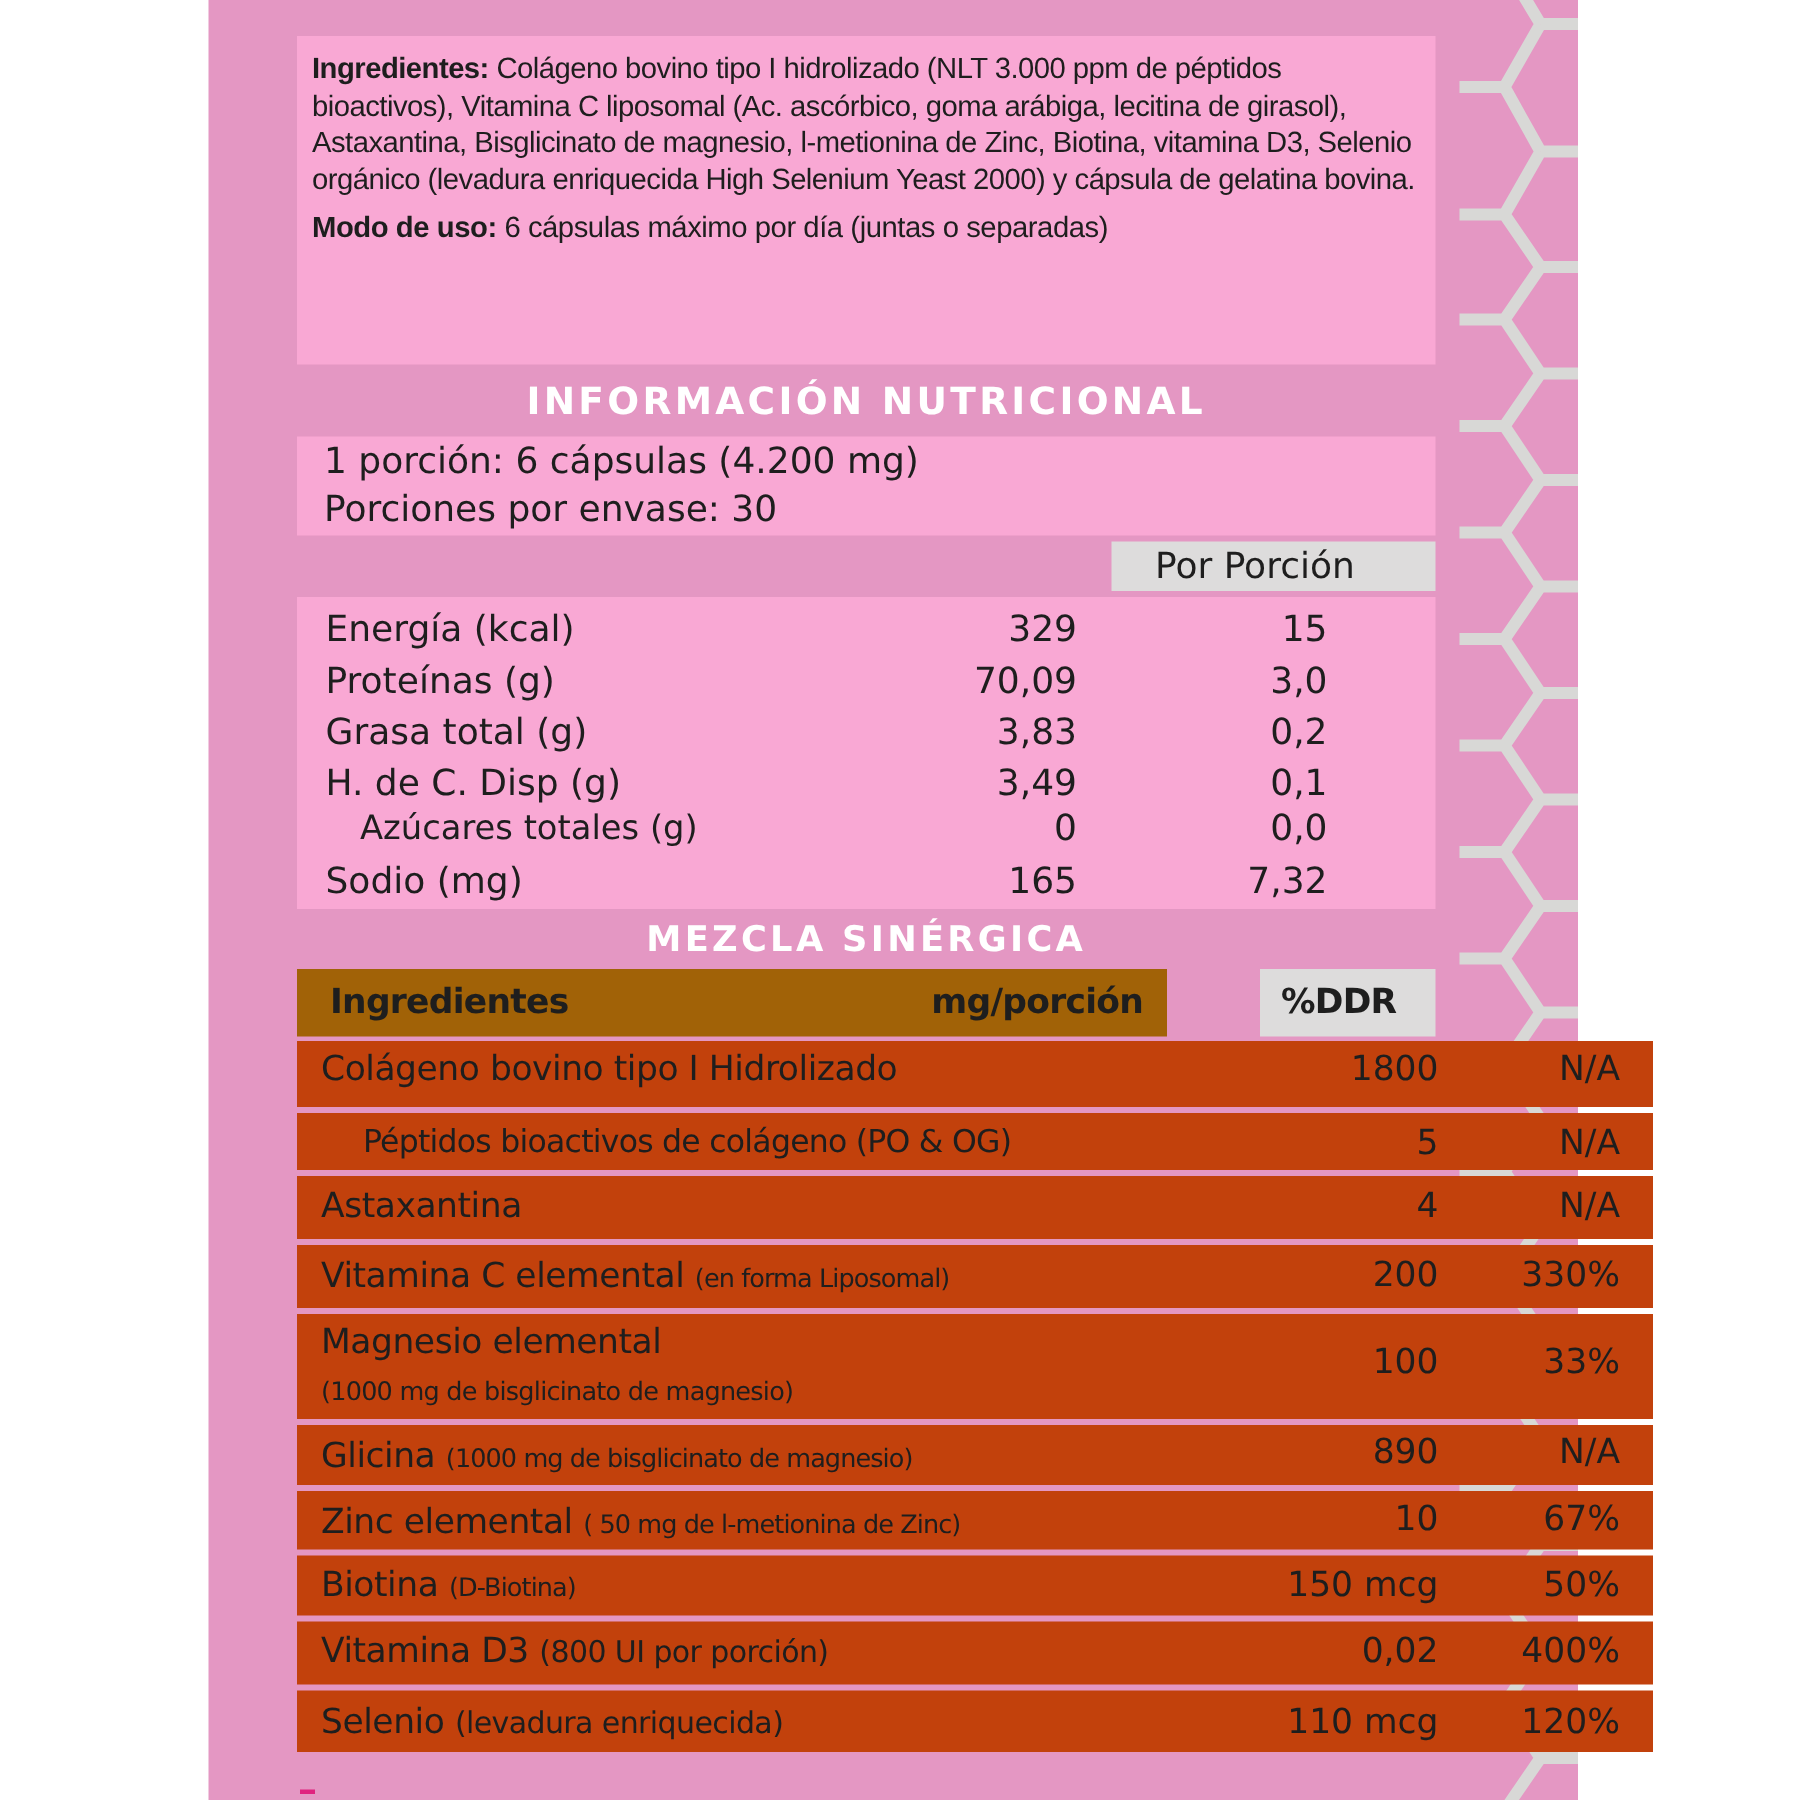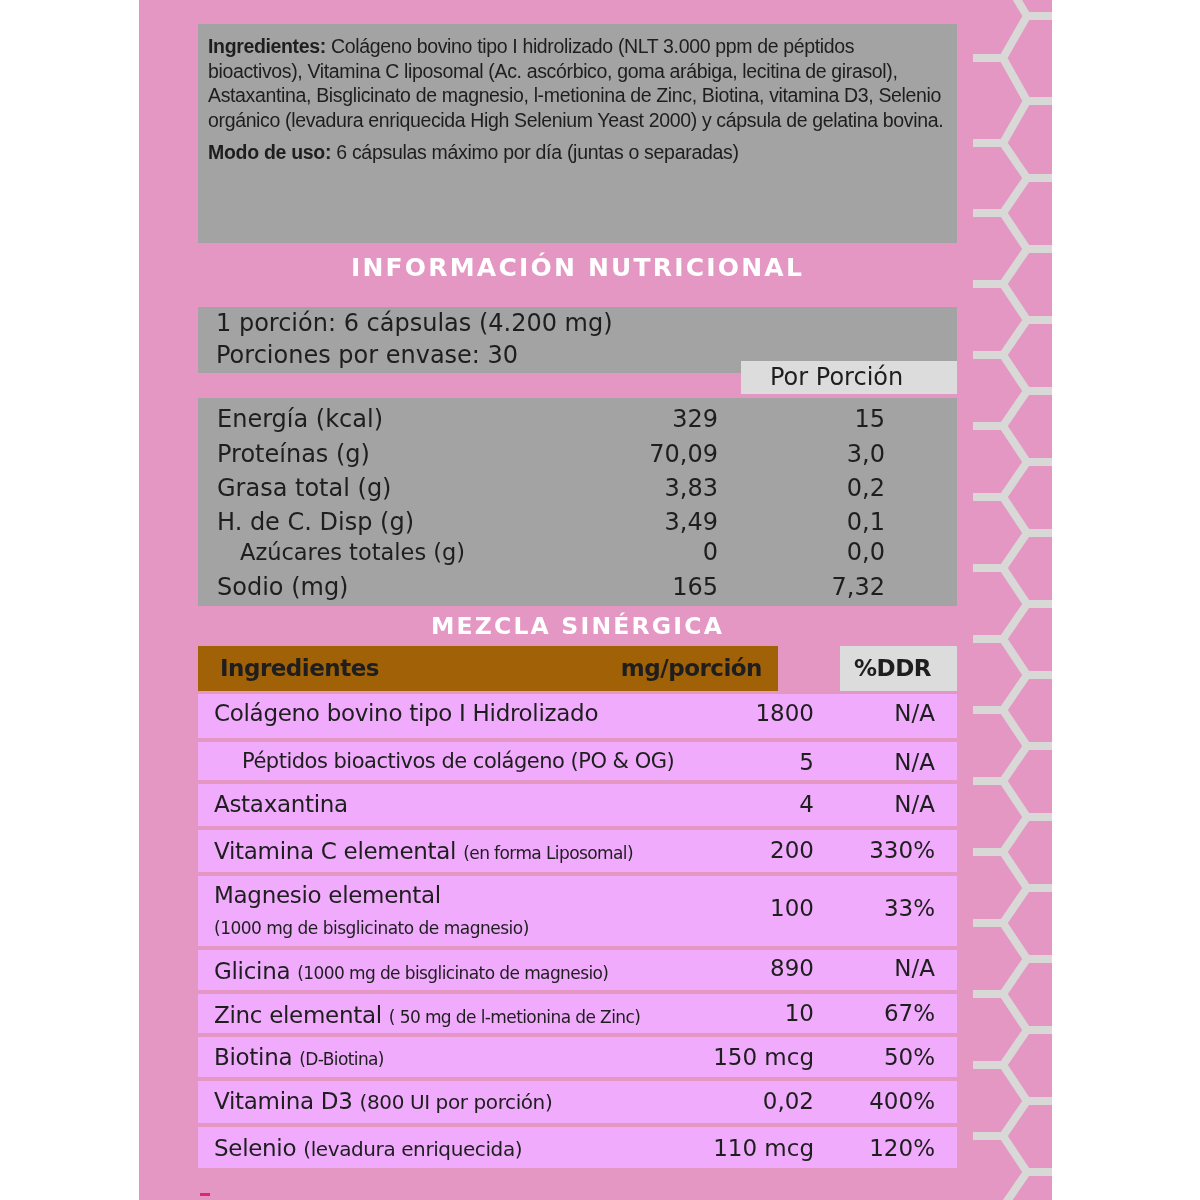--- a/index.html
+++ b/index.html
@@ -1,37 +1,37 @@
 <!DOCTYPE html>
 <html><head>
 <meta charset="utf-8">
 <style>
   html, body { margin:0; padding:0; }
   body { width:1200px; height:1200px; background:#ffffff; position:relative; overflow:hidden; font-family:"DejaVu Sans", sans-serif; color:#1e1e1e; }
   .panel { position:absolute; left:139px; top:0; width:913px; height:1200px; background:#e497c3; overflow:hidden; }
   .hex { position:absolute; left:965px; top:0; width:87px; height:1200px; }
-  .box { position:absolute; left:198px; width:759px; background:#a3a3a3; box-sizing:border-box; }
+  .box { position:absolute; left:198px; width:759px; background:#f9a8d4; box-sizing:border-box; }
   .ingr { top:24px; height:219px; padding:10px 10px 0 10px; font-size:19.5px; line-height:24.6px; letter-spacing:-0.35px; font-family:"Liberation Sans", sans-serif; }
   .ingr b { font-weight:bold; }
   .ingr .uso { margin-top:8px; letter-spacing:-0.3px; }
   .band { position:absolute; left:198px; width:759px; text-align:center; color:#ffffff; font-weight:bold; letter-spacing:2.2px; font-family:"DejaVu Sans", sans-serif; }
   .band1 { top:248px; height:40px; line-height:40px; font-size:25px; }
   .band2 { top:606px; height:40px; line-height:40px; font-size:23.5px; }
-  .serv { top:291px; height:66px; padding:0 0 0 18px; font-size:24px; line-height:32px; font-family:"DejaVu Sans", sans-serif;margin-top:16px; }
+  .serv { top:291px; height:66px; padding:0 0 0 18px; font-size:24px; line-height:32px; font-family:"DejaVu Sans", sans-serif; }
   .colhdr { position:absolute; top:361px; height:33px; left:198px; width:759px; }
   .colhdr .c1 { position:absolute; left:0; width:539px; height:33px; background:#dddcdc; }
   .colhdr .c2 { position:absolute; left:543px; width:216px; height:33px; background:#dddcdc; }
   .colhdr span { position:absolute; font-size:24px; line-height:33px; font-family:"DejaVu Sans", sans-serif; }
   .nutr { top:398px; height:208px; font-family:"DejaVu Sans", sans-serif; }
   .nrow { position:absolute; left:0; width:759px; height:34px; font-size:24px; line-height:34px; }
   .nrow .lbl { position:absolute; left:19px; }
   .nrow .lbl.ind { left:42px; font-size:22.5px; }
   .nrow .v1 { position:absolute; right:239px; }
   .nrow .v2 { position:absolute; right:72px; }
-  .mrow { position:absolute; left:198px; width:759px; background:#f0abfc; font-family:"DejaVu Sans", sans-serif; }
+  .mrow { position:absolute; left:198px; width:904px; background:#c2410c; font-family:"DejaVu Sans", sans-serif; }
   .mrow .name { position:absolute; left:16px; font-size:23px; white-space:nowrap; letter-spacing:-0.3px; }
   .mrow .name small { font-size:17px; letter-spacing:-0.6px; }
   .mrow .mg { position:absolute; right:143px; font-size:23px; white-space:nowrap; }
   .mrow .ddr { position:absolute; right:22px; font-size:23px; }
   .mhdr { position:absolute; top:646px; left:198px; height:45px; width:759px; font-weight:bold; font-family:"DejaVu Sans", sans-serif; }
   .mhdr .h1 { position:absolute; left:0; width:580px; height:45px; background:#a16207; }
   .mhdr .h2 { position:absolute; left:642px; width:117px; height:45px; background:#dddcdc; }
   .mhdr span { position:absolute; font-size:23px; line-height:45px; letter-spacing:-0.5px; }
   .mark { position:absolute; left:200px; top:1193px; width:10px; height:3px; background:#e0237f; }
 </style>

